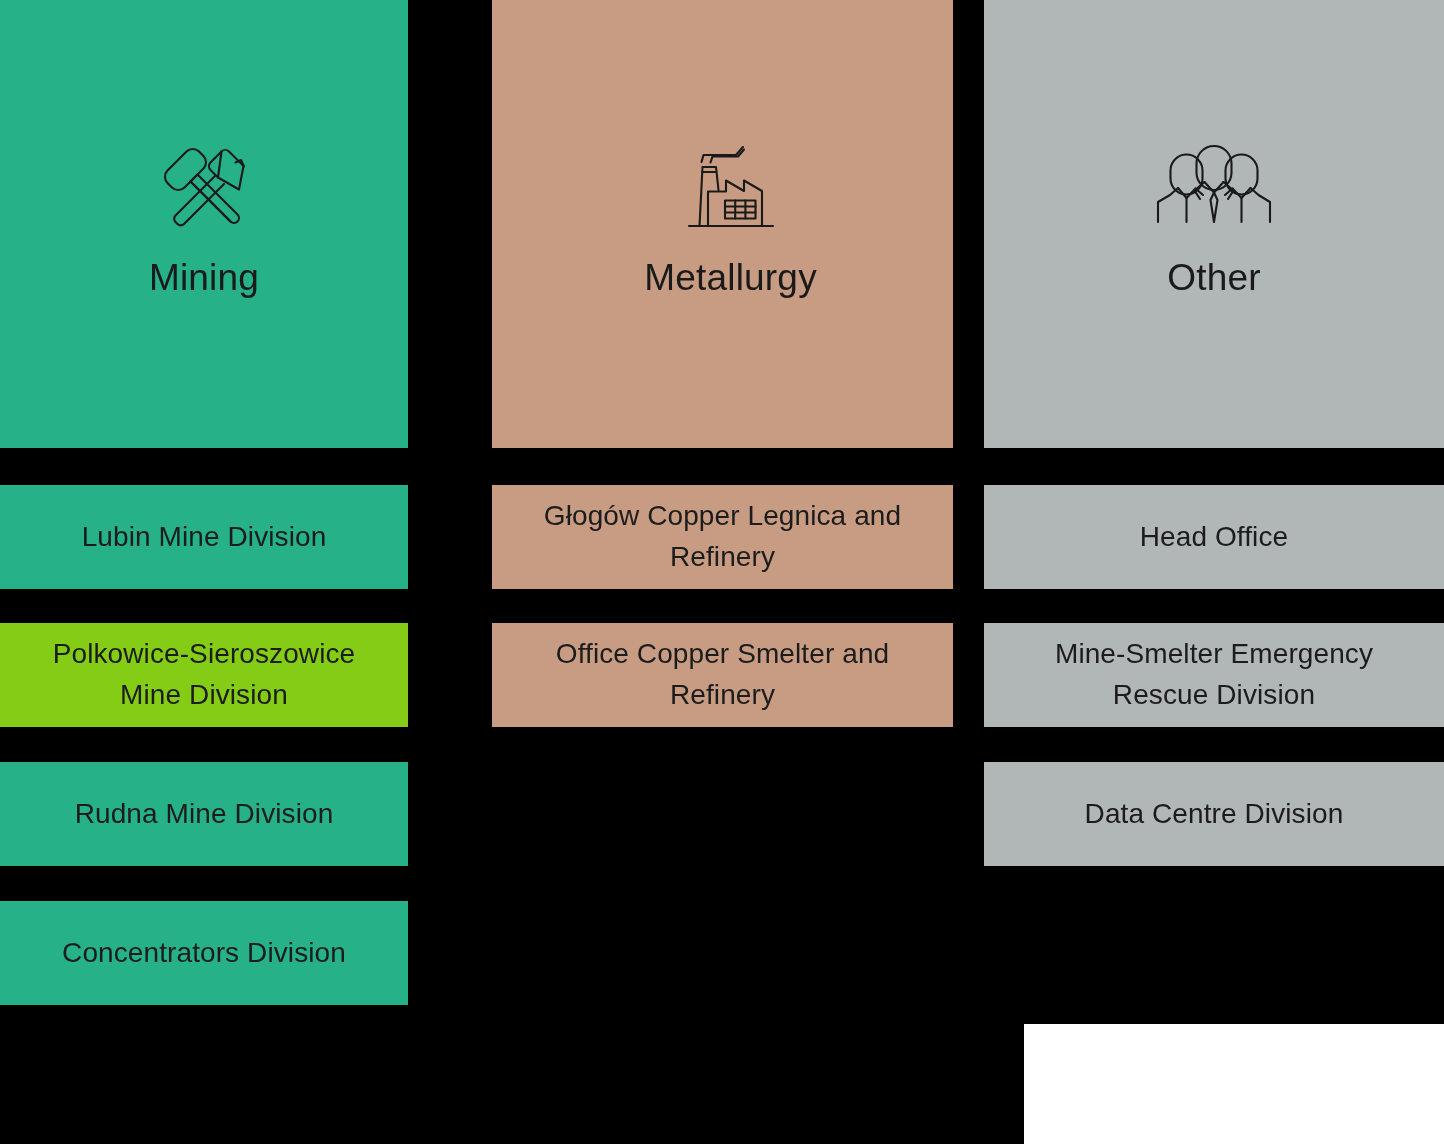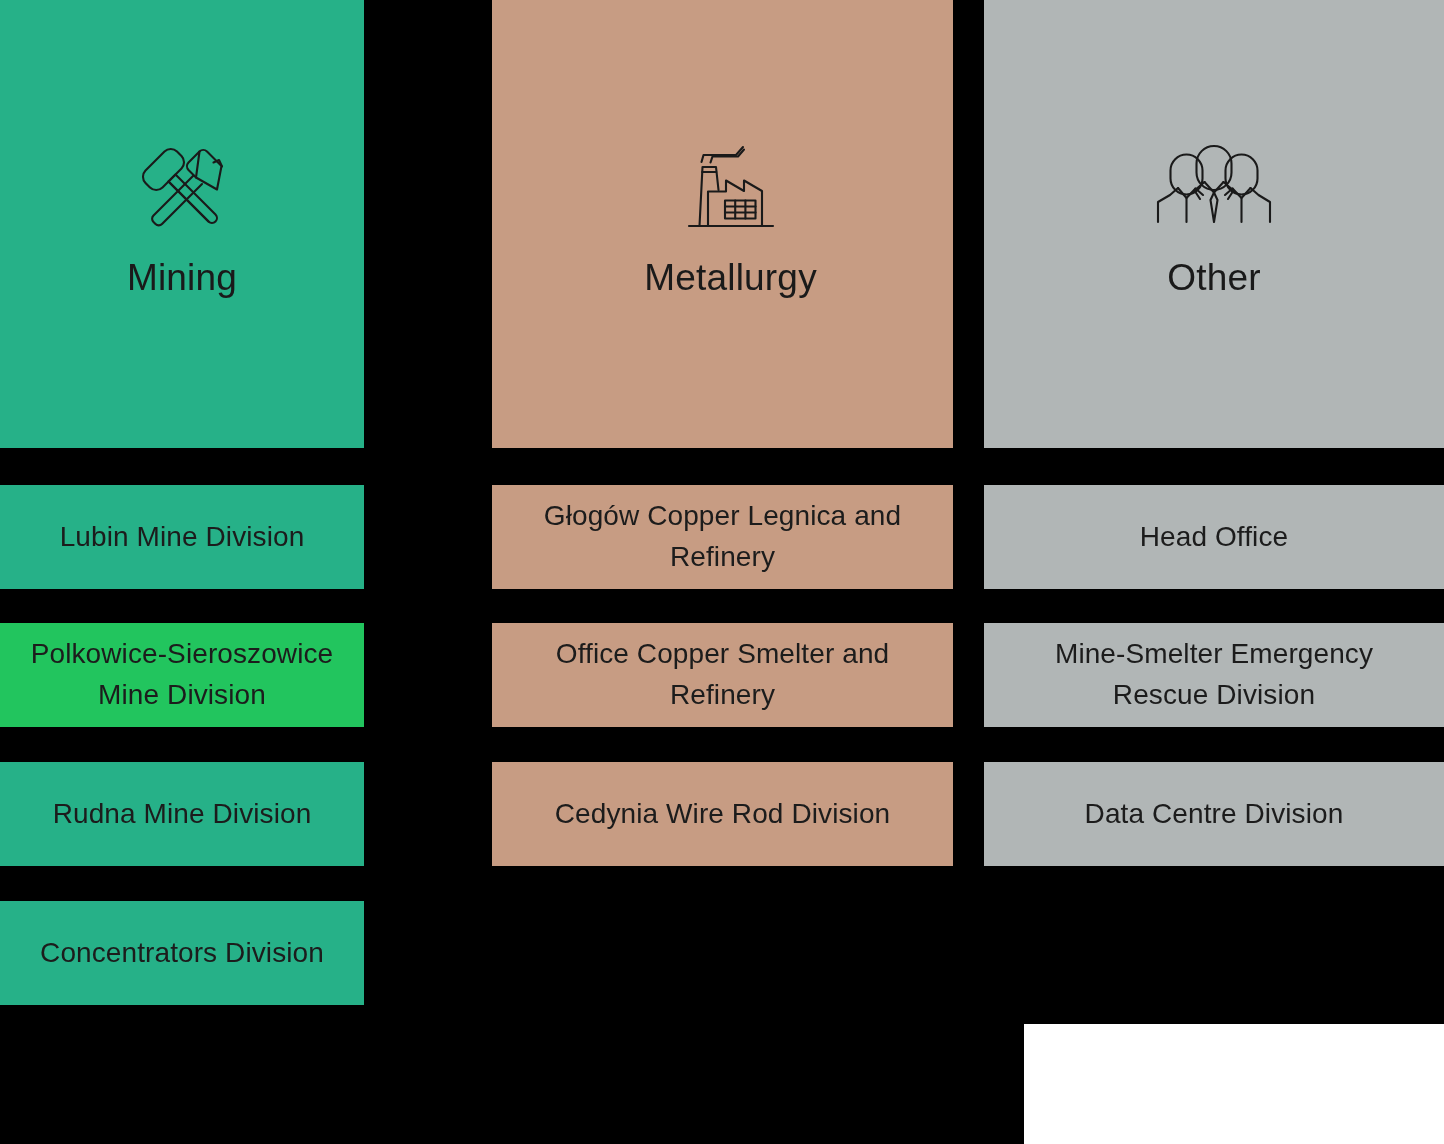--- a/index.html
+++ b/index.html
@@ -29,21 +29,21 @@
     height: 120px;
     background: #ffffff;
   }
 
   
   .column {
     position: absolute;
     top: 0;
     height: 1144px;
   }
-  .col-0 { left: 0px;    width: 364px; padding-left: 24px; }
+  .col-0 { left: 0px;    width: 408px; padding-left: 24px; }
   .col-1 { left: 492px;  width: 461px; }
   .col-2 { left: 984px;  width: 460px; }
 
   
   .category-card {
     position: absolute;
     left: 0;
     top: 0;
     width: 100%;
     height: 448px;
@@ -123,21 +123,21 @@
           <path d="M78.5 21.5 L84 19 L87 25.5"></path>
           <path d="M58.5 34.5 L18.5 74.5 a4.5 4.5 0 0 0 0 6.5 l2 2 a4.5 4.5 0 0 0 6.5 0 L67 43"></path>
         </svg>
       </div>
       <div class="category-title">Mining</div>
     </div>
 
     <div class="division-tile row-0" style="background:#26B188">
       <span class="division-label">Lubin Mine Division</span>
     </div>
-    <div class="division-tile row-1" style="background:#22c55e">
+    <div class="division-tile row-1" style="background:#84cc16">
       <span class="division-label">Polkowice-Sieroszowice
 Mine Division</span>
     </div>
     <div class="division-tile row-2" style="background:#26B188">
       <span class="division-label">Rudna Mine Division</span>
     </div>
     <div class="division-tile row-3" style="background:#26B188">
       <span class="division-label">Concentrators Division</span>
     </div>
   </div>
@@ -167,23 +167,20 @@
       </div>
       <div class="category-title">Metallurgy</div>
     </div>
 
     <div class="division-tile row-0" style="background:#C79C83">
       <span class="division-label">Głogów Copper Legnica and Refinery</span>
     </div>
     <div class="division-tile row-1" style="background:#C79C83">
       <span class="division-label">Office Copper Smelter and Refinery</span>
     </div>
-    <div class="division-tile row-2" style="background:#C79C83">
-      <span class="division-label">Cedynia Wire Rod Division</span>
-    </div>
   </div>
 
   <div class="column col-2">
 
     <div class="category-card" style="background: rgb(177, 182, 182);">
       <div class="category-icon">
         <svg width="116" height="92" viewBox="0 0 116 92" fill="none" stroke="#1a1a1a" stroke-width="2.1" stroke-linejoin="round" stroke-linecap="round">
 
           <path d="M30.5 12.5 a16 16 0 0 0 -16 16 l0 8 a16 16 0 0 0 32 0 l0 -8 a16 16 0 0 0 -16 -16 Z"></path>
           <path d="M22 46 L14 53 L2 60 L2 80"></path>

